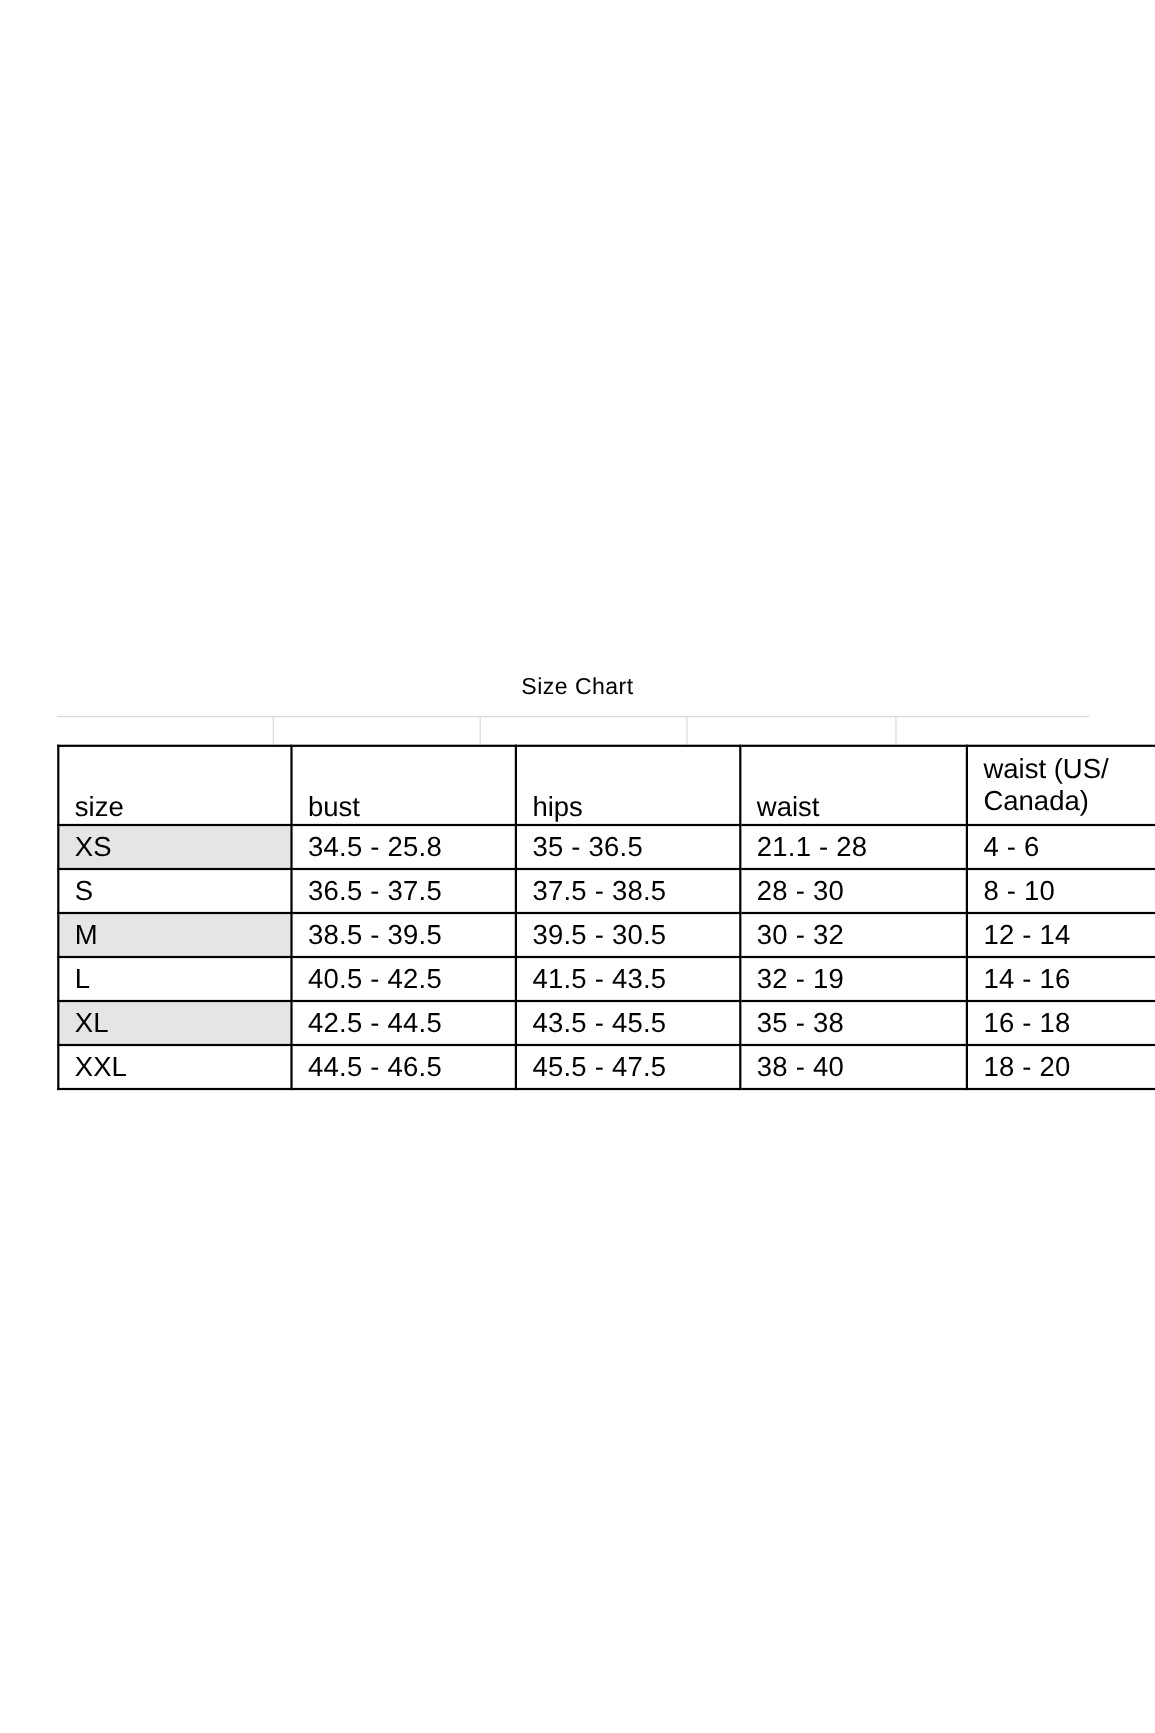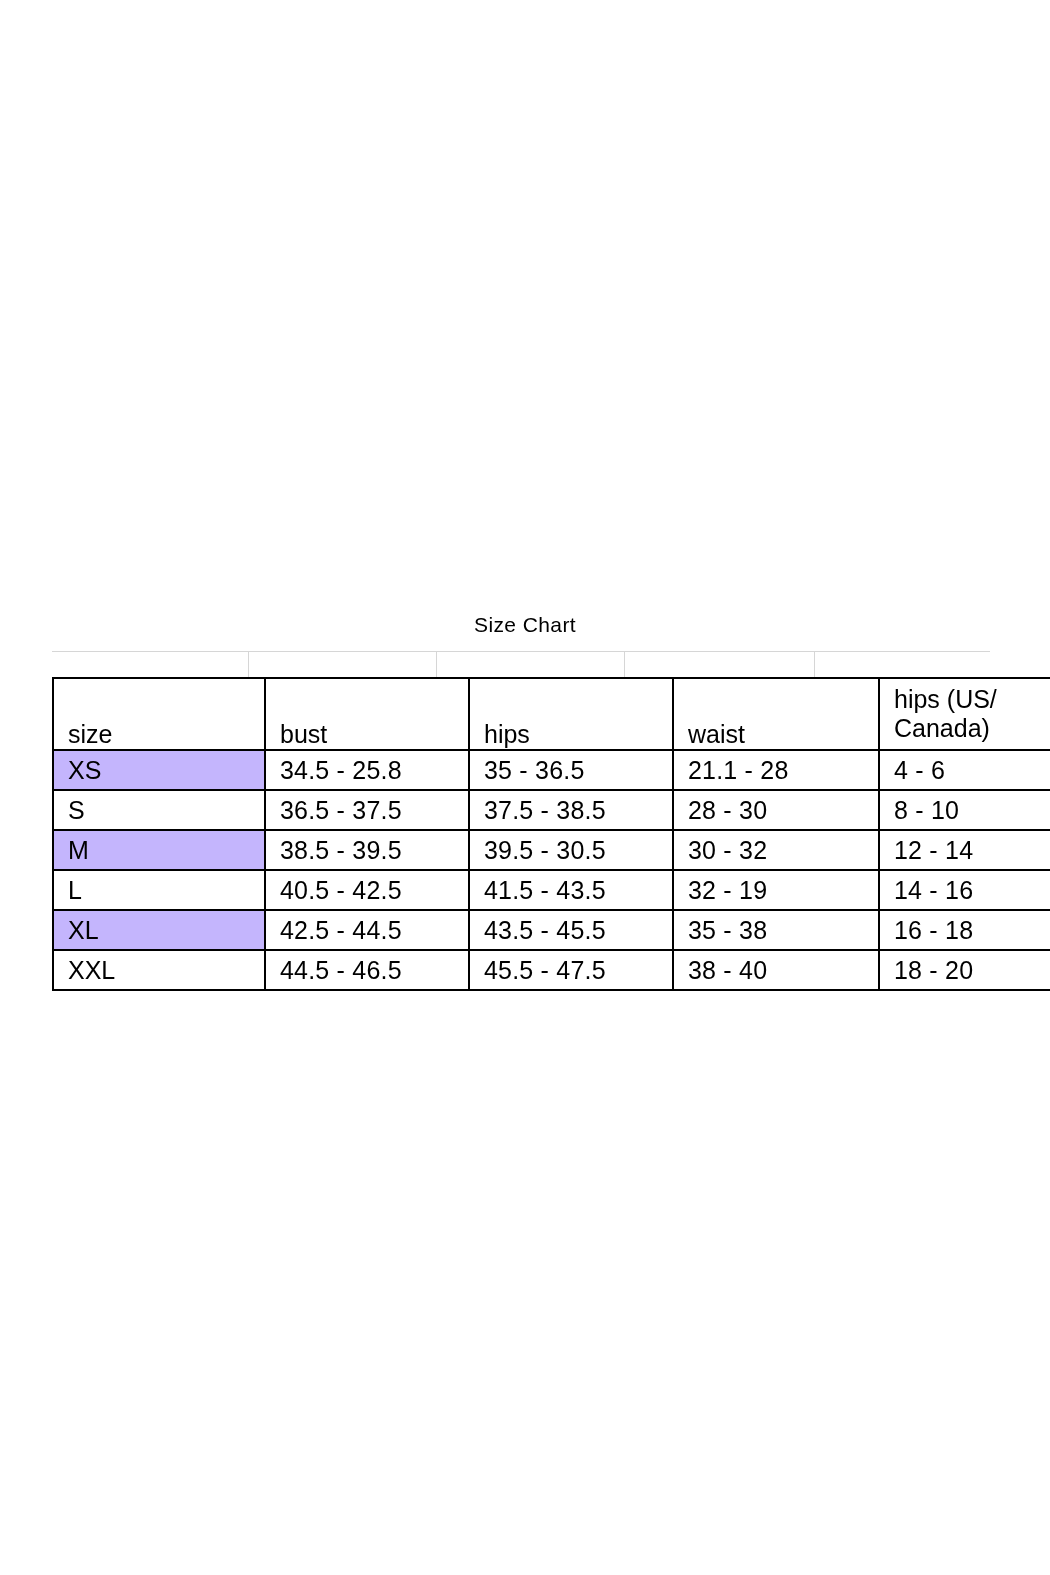--- a/index.html
+++ b/index.html
@@ -80,21 +80,21 @@
     padding-bottom: 4px;
     white-space: normal;
   }
 
   td.col-size { width: 196px; }
   td.col-bust { width: 188px; border-radius: 13px; }
   td.col-hips { width: 188px; border-radius: 25px; }
   td.col-waist { width: 190px; }
   td.col-fits  { width: 176px; }
 
-  .shaded { background: #c4b5fd; }
+  .shaded { background: #e5e5e5; }
 
   .val { letter-spacing: 0.2px; }
 </style>
 </head>
 <body>
 
 <div class="page">
 
   <div class="chart-title">Size Chart</div>
 
@@ -107,21 +107,21 @@
   </div>
 
   <table class="size-chart">
     <tbody>
       <tr class="header-row">
         <td class="col-size">size</td>
         <td class="col-bust">bust</td>
         <td class="col-hips">hips</td>
         <td class="col-waist">waist</td>
         <td class="col-fits fits-head">
-          <span>hips (US/</span><br>
+          <span>waist (US/</span><br>
           <span>Canada)</span>
         </td>
       </tr>
 
       <tr>
         <td class="col-size shaded">XS</td>
         <td class="col-bust val">34.5  -  25.8</td>
         <td class="col-hips val">35  -  36.5</td>
         <td class="col-waist val">21.1  -  28</td>
         <td class="col-fits val">4  -  6</td>

